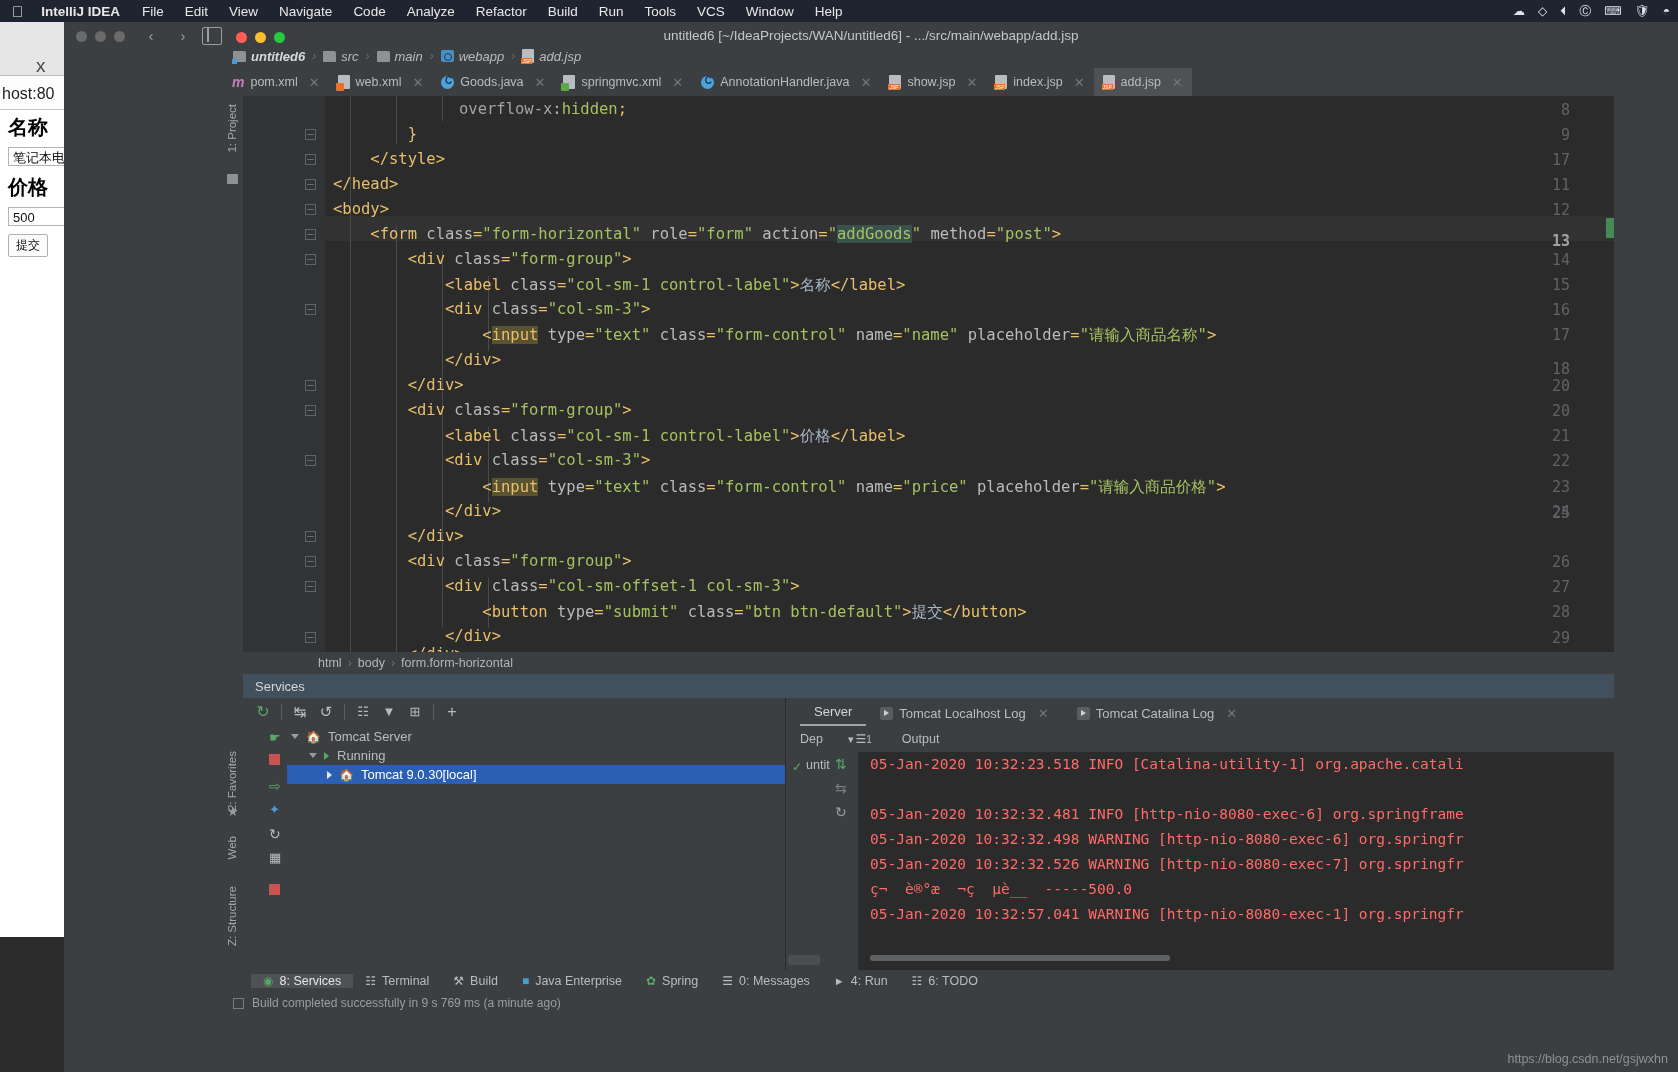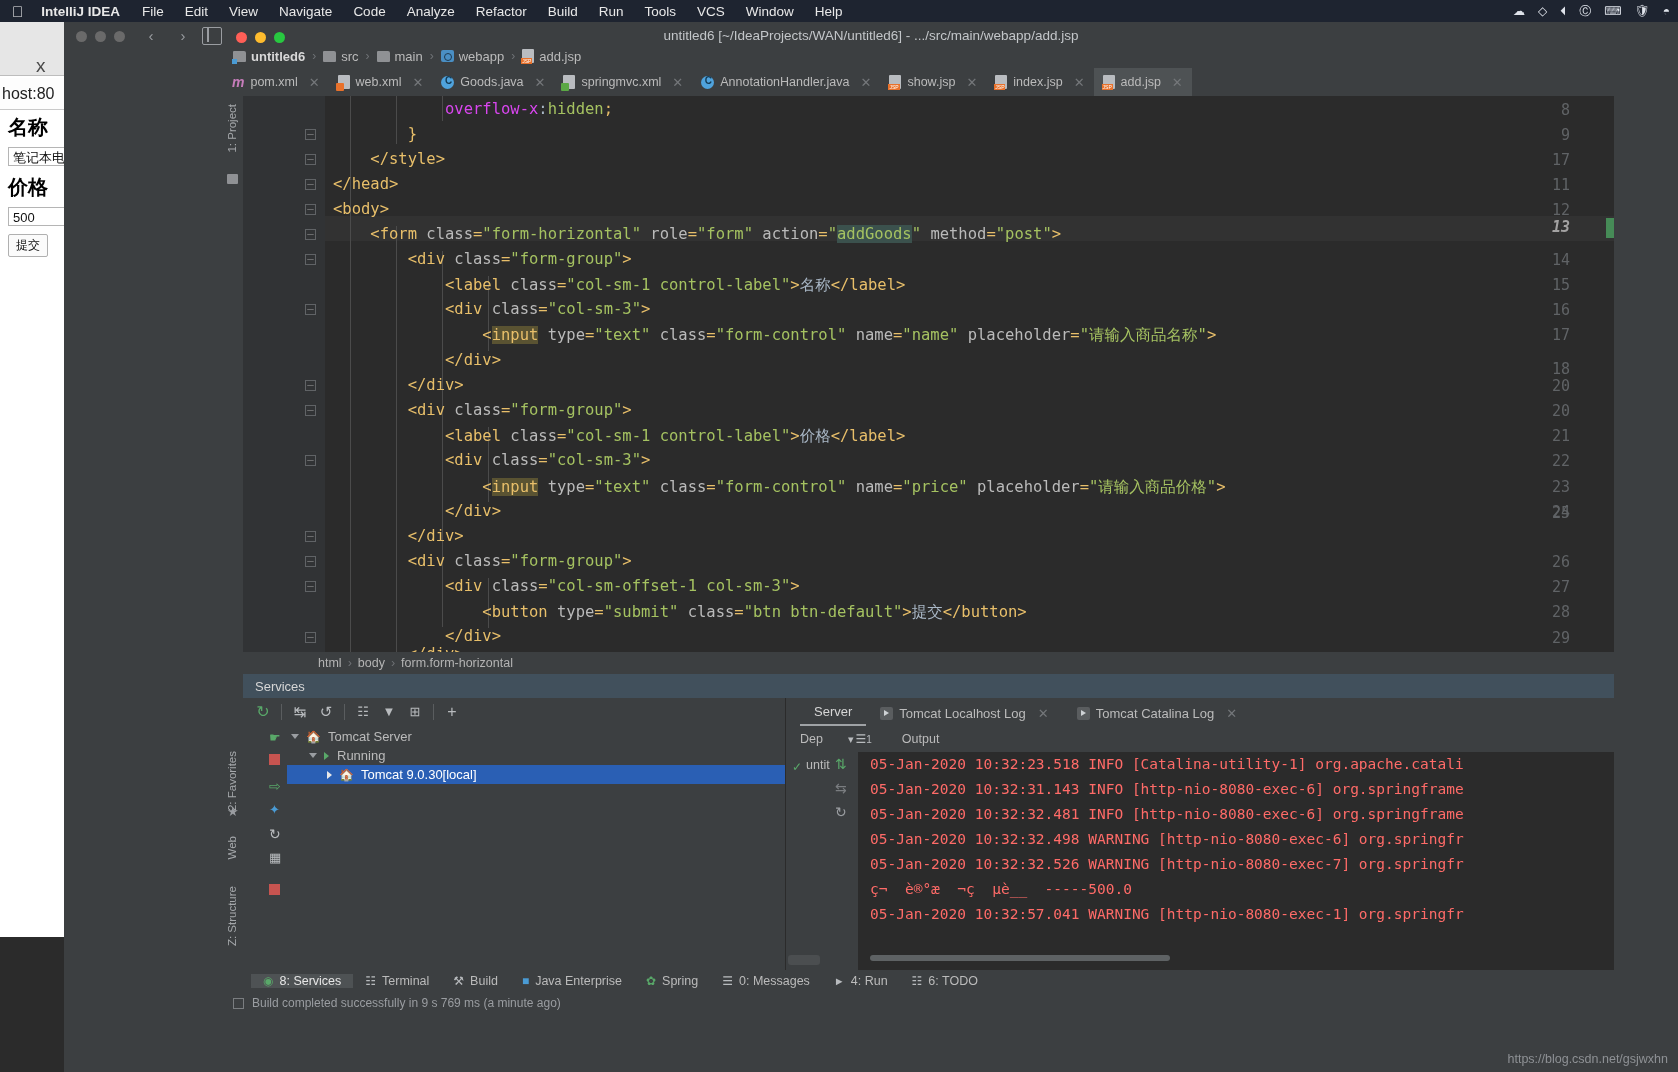--- a/index.html
+++ b/index.html
@@ -73,21 +73,21 @@
     position:absolute; left:0; top:0; width:1614px; height:28px;
     text-align:center; line-height:28px; color:#c3c6c9; font-size:13.5px;
   }
   .frame-traffic { position:absolute; left:12px; top:10px; display:flex; gap:8px; }
   .frame-traffic i { width:11px; height:11px; border-radius:50%; display:block; }
 
   
   .breadcrumb {
     position:absolute; left:160px; top:44px; width:1454px; height:24px;
     display:flex; align-items:center; padding-left:72px;
-    color:#bbbbbb; font-size:13px; gap:0;
+    color:#bbbbbb; font-size:13px; gap:0;font-style:italic;
   }
   .bc-item { display:flex; align-items:center; gap:5px; margin-right:4px; }
   .bc-item .lbl { white-space:nowrap; }
   .bc-item.first .lbl { font-weight:bold; color:#d8d8d8; }
   .bc-sep { color:#6f7276; margin:0 7px 0 3px; font-size:12px; }
   .ic-folder { width:13px; height:11px; background:#8f9194; border-radius:1px 2px 1px 1px;
      position:relative; display:inline-block; }
   .ic-folder.mod:after{content:"";position:absolute;left:-1px;bottom:-2px;width:5px;height:5px;background:#4a9bd4;}
   .ic-webapp { width:13px; height:12px; background:#4a8fc4; border-radius:2px;
      position:relative; display:inline-block;}
@@ -138,21 +138,21 @@
      text-align:center; }
   .codeline { position:absolute; left:90px; white-space:pre;
      font-family:"DejaVu Sans Mono", monospace; font-size:15.5px; color:#a9b7c6; }
   .curline { position:absolute; left:82px; width:1289px; height:25px;
      background:#323232; }
   .indentguide { position:absolute; width:1px; background:#4b4b4b; }
   .tg { color:#e8bf6a; }          
   .at { color:#bababa; }          
   .st { color:#a5c261; }          
   .pl { color:#a9b7c6; }          
-  .cssprop { color:#d946ef; }
+  .cssprop { color:#a3a3a3;margin-left:14px; }
   .cssval { color:#a5c261; }
   .hl { background:#5a5332; }     
   .hlmark { background:#3b514d; }
 
   
   .codebc {
     position:absolute; left:243px; top:652px; width:1371px; height:22px;
     background:#3c3f41; color:#b4b4b4; font-size:12.5px;
     display:flex; align-items:center; padding-left:75px; gap:6px;
   }
@@ -433,21 +433,21 @@
     <div class="indentguide" style="left:199px;top:155px;height:376px;"></div>
     <div class="indentguide" style="left:245px;top:180px;height:75px;"></div>
     <div class="indentguide" style="left:245px;top:331px;height:75px;"></div>
     <div class="indentguide" style="left:245px;top:482px;height:50px;"></div>
 
     <div class="lnum" style="top:5px;">8</div>
     <div class="lnum" style="top:30px;">9</div>
     <div class="lnum" style="top:55px;">17</div>
     <div class="lnum" style="top:80px;">11</div>
     <div class="lnum" style="top:105px;">12</div>
-    <div class="lnum cur" style="top:122px;font-style:italic;">13</div>
+    <div class="lnum cur" style="top:136px;">13</div>
     <div class="lnum" style="top:155px;">14</div>
     <div class="lnum" style="top:180px;">15</div>
     <div class="lnum" style="top:205px;">16</div>
     <div class="lnum" style="top:230px;">17</div>
     <div class="lnum" style="top:256px;margin-top:8px;">18</div>
     <div class="lnum" style="top:281px;">20</div>
     <div class="lnum" style="top:306px;">20</div>
     <div class="lnum" style="top:331px;">21</div>
     <div class="lnum" style="top:356px;">22</div>
     <div class="lnum" style="top:382px;">23</div>
@@ -587,21 +587,20 @@
   </div>
 
   <div class="logicos">
     <span style="position:absolute;left:5px;top:4px;color:#59a869;font-size:14px;">⇅</span>
     <span style="position:absolute;left:5px;top:28px;color:#7a7d80;font-size:14px;">⇆</span>
     <span style="position:absolute;left:5px;top:52px;color:#9a9da1;font-size:14px;">↻</span>
   </div>
 
   <div class="logbody">
     <div class="logline" style="top:4px;">05-Jan-2020 10:32:23.518 INFO [Catalina-utility-1] org.apache.catali</div>
-    <div class="logline" style="top:29px;">05-Jan-2020 10:32:31.143 INFO [http-nio-8080-exec-6] org.springframe</div>
     <div class="logline" style="top:54px;">05-Jan-2020 10:32:32.481 INFO [http-nio-8080-exec-6] org.springframe</div>
     <div class="logline" style="top:79px;">05-Jan-2020 10:32:32.498 WARNING [http-nio-8080-exec-6] org.springfr</div>
     <div class="logline" style="top:104px;">05-Jan-2020 10:32:32.526 WARNING [http-nio-8080-exec-7] org.springfr</div>
     <div class="logline" style="top:129px;">ç¬  è®°æ  ¬ç  µè__  -----500.0</div>
     <div class="logline" style="top:154px;">05-Jan-2020 10:32:57.041 WARNING [http-nio-8080-exec-1] org.springfr</div>
     <div class="loghscroll" style="left:12px;top:203px;width:300px;"></div>
   </div>
 
   <div class="bottombar">
     <div class="bb active">

